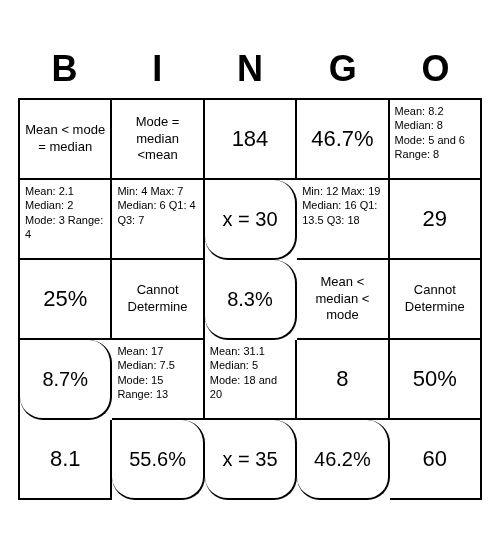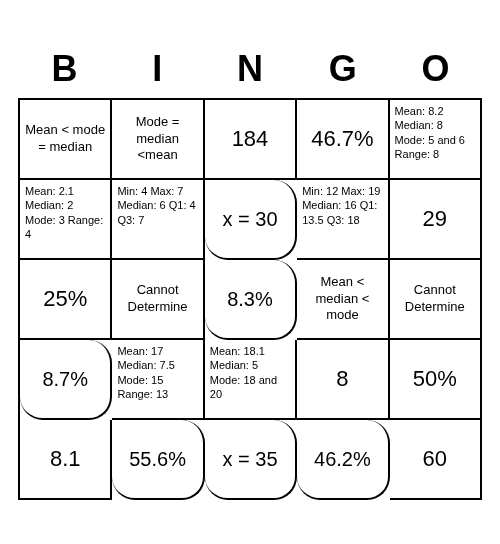--- a/index.html
+++ b/index.html
@@ -111,21 +111,21 @@
       <div class="cell">Mean &lt;
 median
 &lt; mode</div>
       <div class="cell">Cannot
 Determine</div>
       <div class="cell cell-medium">8.7%</div>
       <div class="cell cell-small">Mean: 17
 Median: 7.5
 Mode: 15
 Range: 13</div>
-      <div class="cell cell-small">Mean: 18.1
+      <div class="cell cell-small">Mean: 31.1
 Median: 5
 Mode: 18
 and 20</div>
       <div class="cell cell-large">8</div>
       <div class="cell cell-large">50%</div>
       <div class="cell cell-large">8.1</div>
       <div class="cell cell-medium">55.6%</div>
       <div class="cell cell-medium">x =
 35</div>
       <div class="cell cell-medium">46.2%</div>

